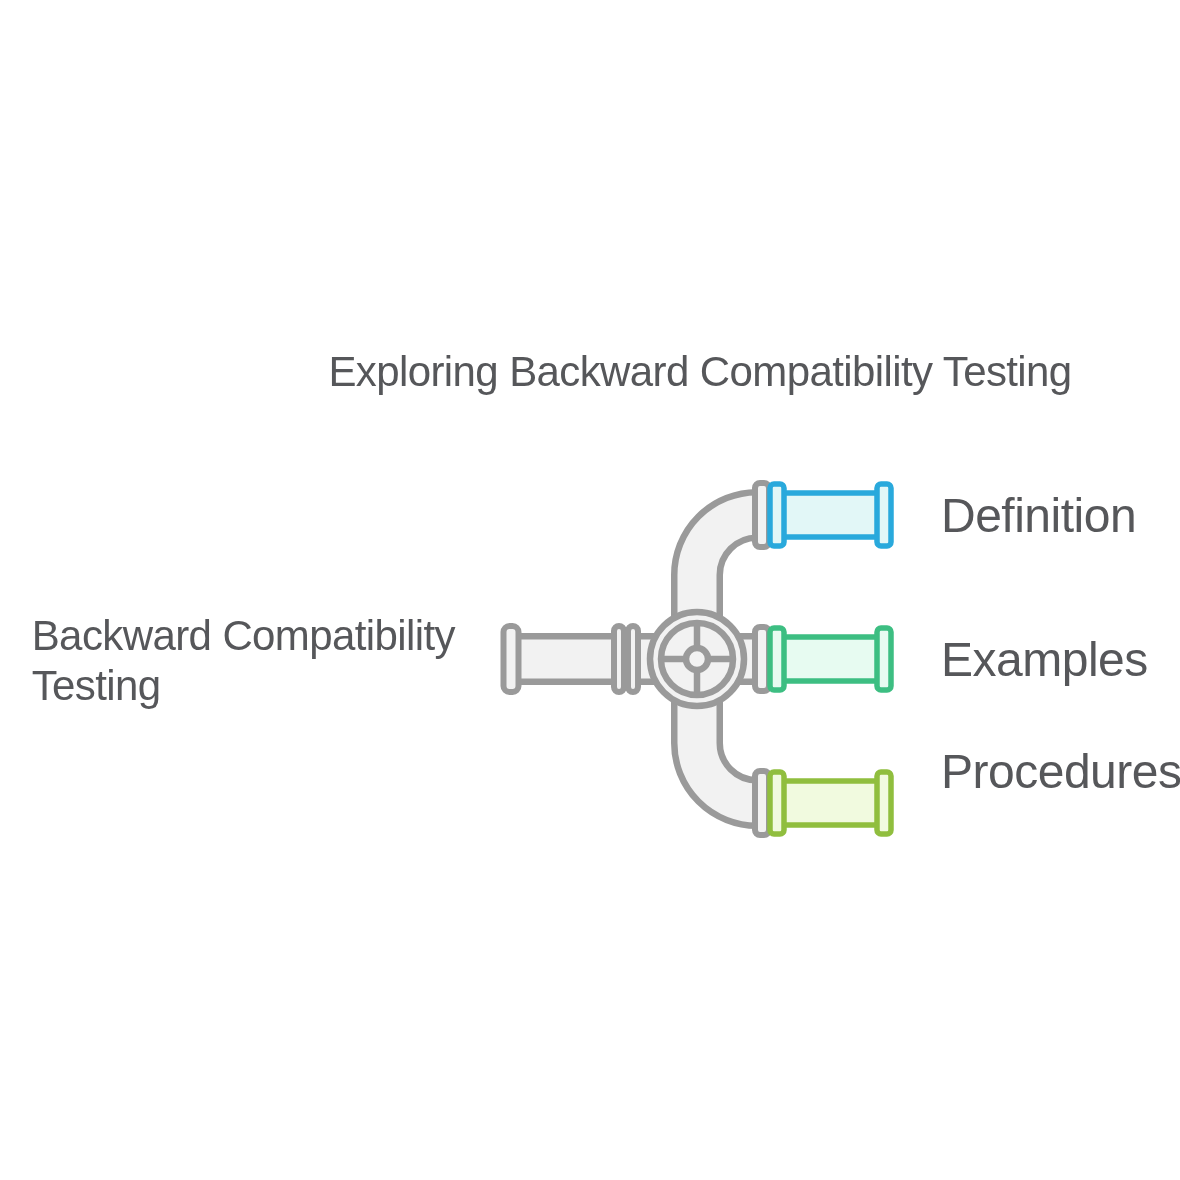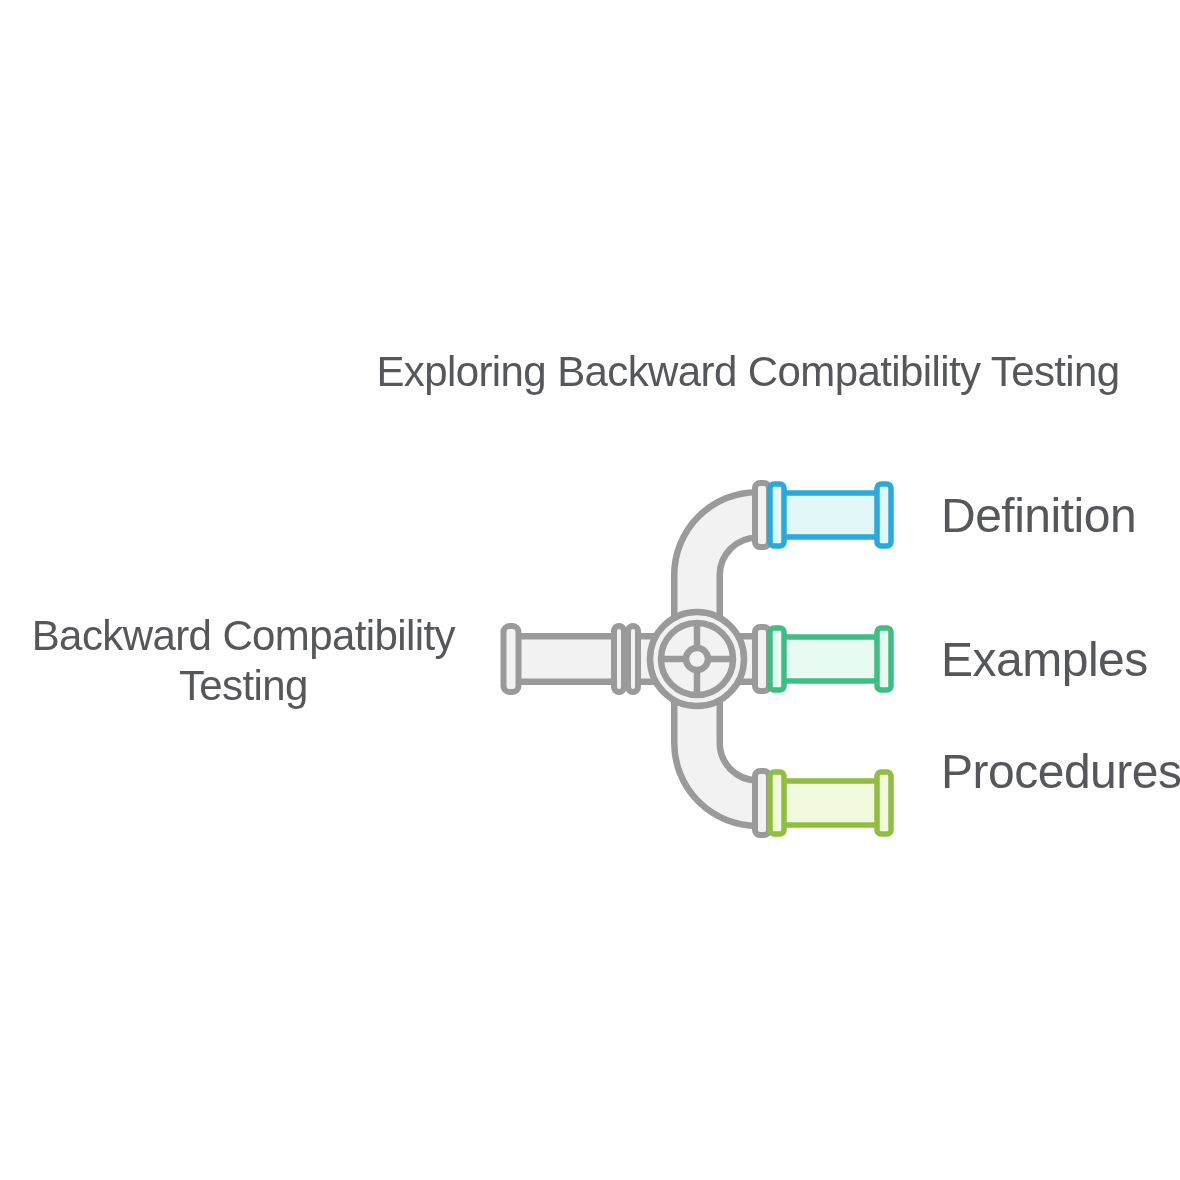--- a/index.html
+++ b/index.html
@@ -46,27 +46,26 @@
 
   .page-title {
     position: absolute;
     left: 700px;
     top: 349px;
     transform: translateX(-50%);
     font-size: 42px;
     letter-spacing: -0.6px;
     white-space: nowrap;
     line-height: 46px;
-    margin-left: 48px;
   }
   .root-label {
     position: absolute;
     right: 725px;
     top: 611px;
-    text-align: center;
+    text-align: left;
     font-size: 42px;
     letter-spacing: -0.6px;
     line-height: 50px;
     white-space: nowrap;
   }
   .branch-label {
     position: absolute;
     left: 941px;
     font-size: 48px;
     letter-spacing: -0.5px;

